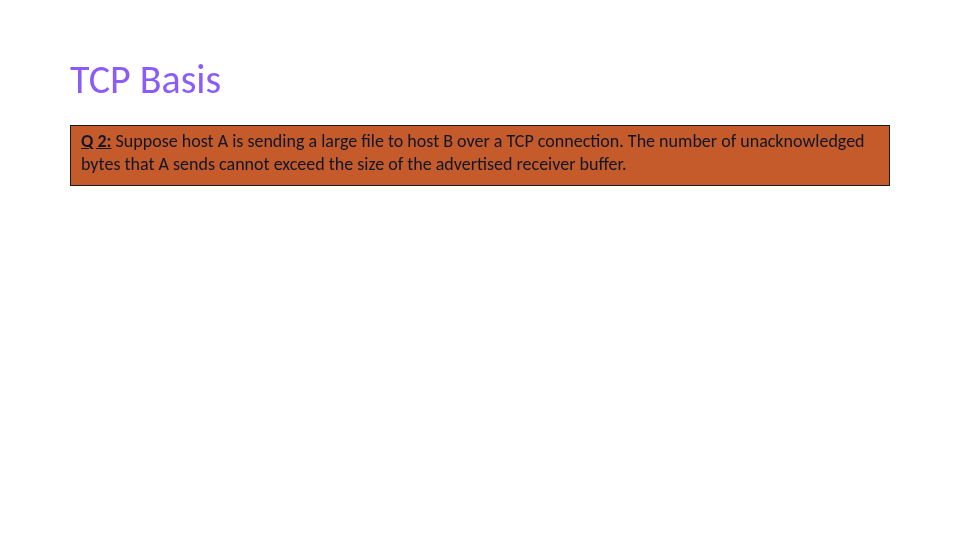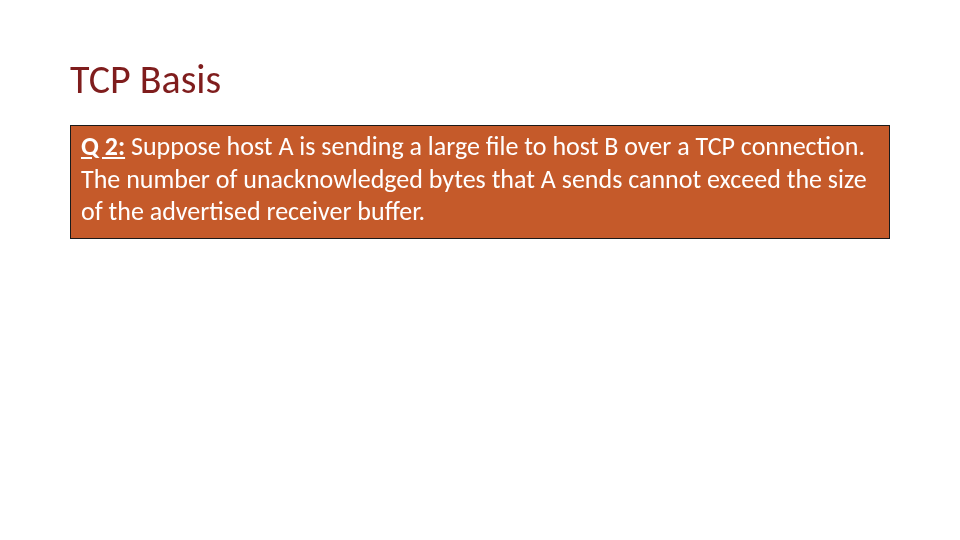--- a/index.html
+++ b/index.html
@@ -16,36 +16,36 @@
     width: 960px;
     height: 540px;
     box-sizing: border-box;
   }
   .title {
     position: absolute;
     left: 70px;
     top: 55px;
     font-size: 40px;
     font-weight: 400;
-    color: #7f1d1d;
+    color: #8b5cf6;
   }
   .question-box {
     position: absolute;
     left: 70px;
     top: 125px;
     width: 820px;
     box-sizing: border-box;
     background: #c55a2a;
     border: 1px solid #1a1a1a;
     padding: 4px 10px 10px 10px;
   }
   .question-text {
-    font-size: 26px;
+    font-size: 18px;
     line-height: 1.25;
-    color: #ffffff;
+    color: #0f172a;
   }
   .qlabel {
     font-weight: 700;
     text-decoration: underline;
   }
 </style>
 </head>
 <body>
 
 <div class="slide">

